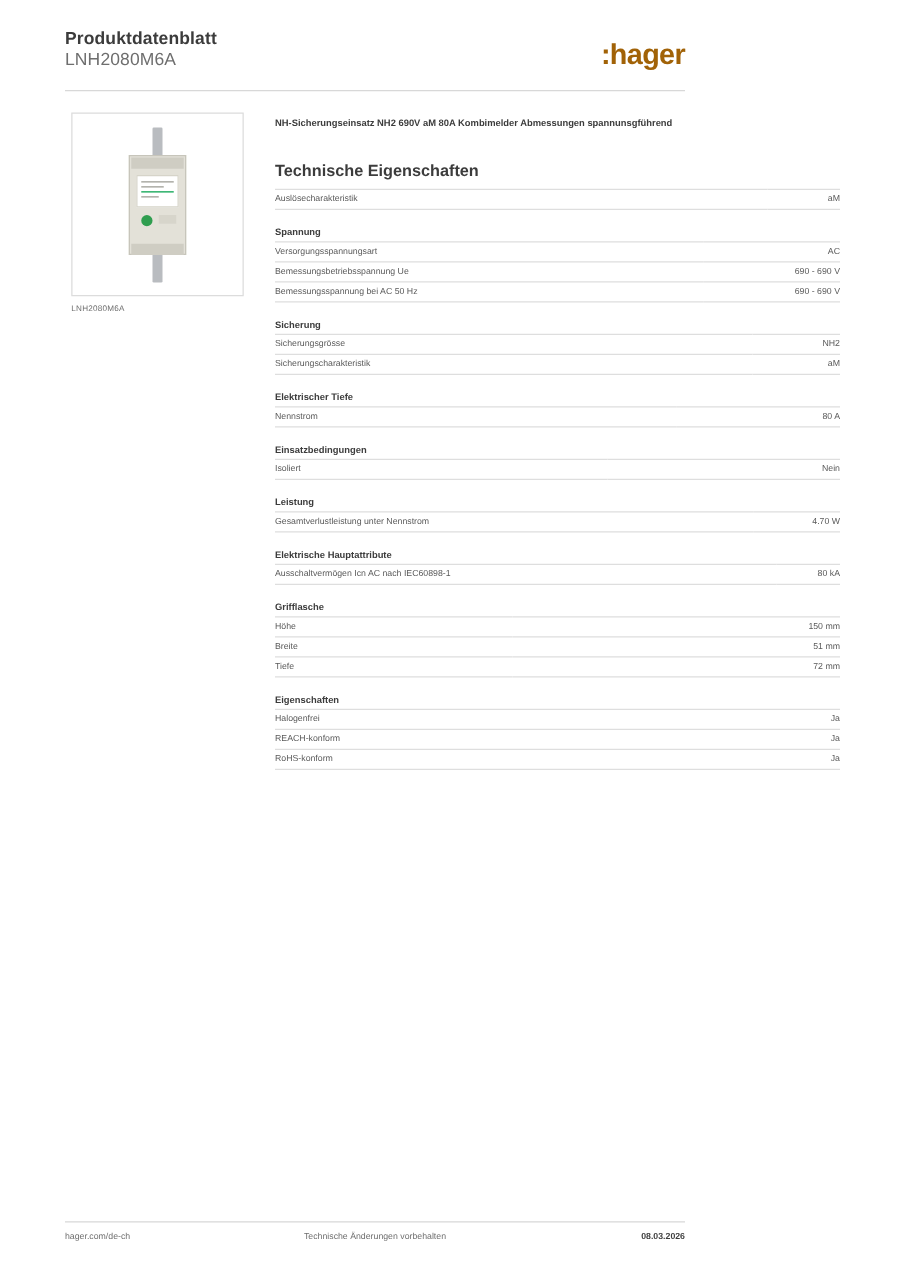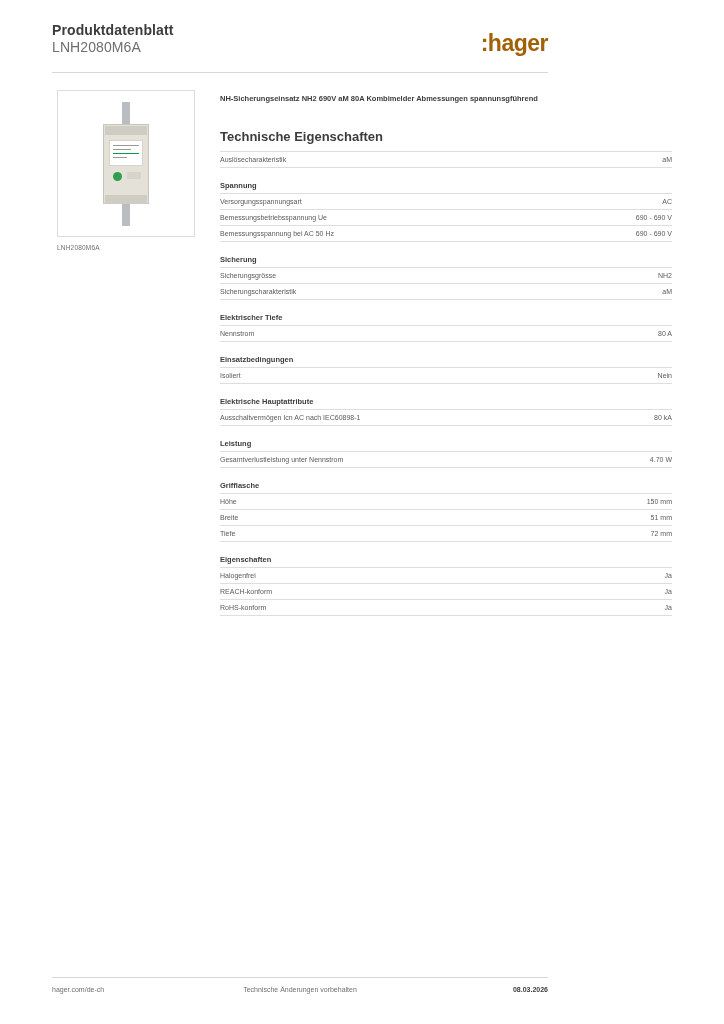--- a/index.html
+++ b/index.html
@@ -336,37 +336,37 @@
           <table class="specs">
             <tbody>
               <tr>
                 <td class="lab">Isoliert</td>
                 <td class="val">Nein</td>
               </tr>
             </tbody>
           </table>
         </div>
         <div class="group">
+          <div class="group-title">Leistung</div>
+          <table class="specs">
+            <tbody>
+              <tr>
+                <td class="lab">Gesamtverlustleistung unter Nennstrom</td>
+                <td class="val">4.70 W</td>
+              </tr>
+            </tbody>
+          </table>
+        </div>
+        <div class="group">
           <div class="group-title">Elektrische Hauptattribute</div>
           <table class="specs">
             <tbody>
               <tr>
                 <td class="lab">Ausschaltvermögen Icn AC nach IEC60898-1</td>
                 <td class="val">80 kA</td>
-              </tr>
-            </tbody>
-          </table>
-        </div>
-        <div class="group">
-          <div class="group-title">Leistung</div>
-          <table class="specs">
-            <tbody>
-              <tr>
-                <td class="lab">Gesamtverlustleistung unter Nennstrom</td>
-                <td class="val">4.70 W</td>
               </tr>
             </tbody>
           </table>
         </div>
         <div class="group">
           <div class="group-title">Grifflasche</div>
           <table class="specs">
             <tbody>
               <tr>
                 <td class="lab">Höhe</td>

